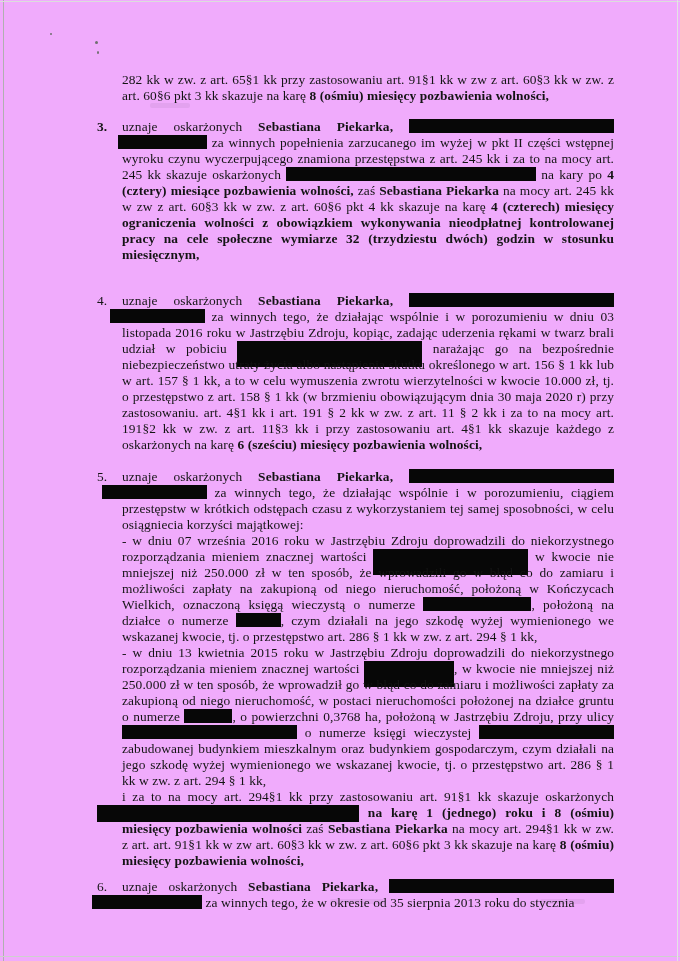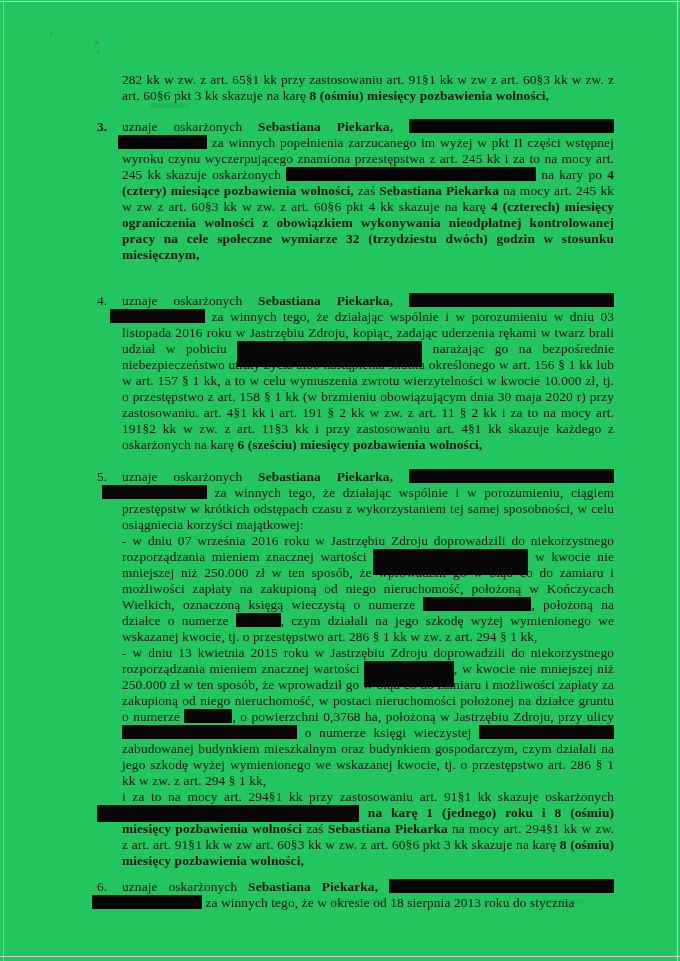--- a/index.html
+++ b/index.html
@@ -1,19 +1,19 @@
 <!DOCTYPE html>
 <html><head>
 <meta charset="utf-8">
 <style>
   html,body{margin:0;padding:0;background:#ffffff;}
   .page{
     position:relative;
     width:680px;height:961px;
-    background:#22c55e;
+    background:#f0abfc;
     overflow:hidden;
     font-family:"Liberation Serif","DejaVu Serif",serif;
     color:#141414;
   }
   .edge{position:absolute;background:#c2c2c2;}
   .edge-left{left:3px;top:0;width:1px;height:961px;background:#b0b0b0;}
   .edge-top{left:0;top:1px;width:680px;height:1px;background:#dcdcdc;}
   .edge-bottom{left:0;top:956px;width:680px;height:1px;background:#cfcfcf;}
   .edge-right{left:677px;top:0;width:1px;height:961px;background:#e3e3e3;}
   .speck{position:absolute;background:#6f6f6f;border-radius:50%;}
@@ -66,16 +66,16 @@
       </div>
       <div class="item" style="margin-bottom: 10px;">
         <span class="num">5.</span>
         <div class="blk"><span class="seg">uznaje oskarżonych </span><span class="b">Sebastiana Piekarka, </span><span class="red" style="width: 205px;"></span><span class="seg"> </span><span class="red" style="width: 105px; margin-left: -20px;"></span><span class="seg"> za winnych tego, że działając wspólnie i w porozumieniu, ciągiem przestępstw w krótkich odstępach czasu z wykorzystaniem tej samej sposobności, w celu osiągniecia korzyści majątkowej:</span></div>
         <div class="blk"><span class="seg">- w dniu 07 września 2016 roku w Jastrzębiu Zdroju doprowadzili do niekorzystnego rozporządzania mieniem znacznej wartości </span><span class="red tall" style="width: 155px;"></span><span class="seg"> w kwocie nie mniejszej niż 250.000 zł w ten sposób, że wprowadzili go w błąd co do zamiaru i możliwości zapłaty na zakupioną od niego nieruchomość, położoną w Kończycach Wielkich, oznaczoną księgą wieczystą o numerze </span><span class="red" style="width: 108px;"></span><span class="seg">, położoną na działce o numerze </span><span class="red" style="width: 45px;"></span><span class="seg">, czym działali na jego szkodę wyżej wymienionego we wskazanej kwocie, tj. o przestępstwo art. 286 § 1 kk w zw. z art. 294 § 1 kk,</span></div>
         <div class="blk"><span class="seg">- w dniu 13 kwietnia 2015 roku w Jastrzębiu Zdroju doprowadzili do niekorzystnego rozporządzania mieniem znacznej wartości </span><span class="red tall" style="width: 90px;"></span><span class="seg">, w kwocie nie mniejszej niż 250.000 zł w ten sposób, że wprowadził go w błąd co do zamiaru i możliwości zapłaty za zakupioną od niego nieruchomość, w postaci nieruchomości położonej na działce gruntu o numerze </span><span class="red" style="width: 48px;"></span><span class="seg">, o powierzchni 0,3768 ha, położoną w Jastrzębiu Zdroju, przy ulicy </span><span class="red" style="width: 175px;"></span><span class="seg"> o numerze księgi wieczystej </span><span class="red" style="width: 135px;"></span><span class="seg"> zabudowanej budynkiem mieszkalnym oraz budynkiem gospodarczym, czym działali na jego szkodę wyżej wymienionego we wskazanej kwocie, tj. o przestępstwo art. 286 § 1 kk w zw. z art. 294 § 1 kk,</span></div>
         <div class="blk"><span class="seg">i za to na mocy art. 294§1 kk przy zastosowaniu art. 91§1 kk skazuje oskarżonych </span><span class="red thick" style="width: 262px; margin-left: -25px;"></span><span class="seg"> </span><span class="b">na karę 1 (jednego) roku i 8 (ośmiu) miesięcy pozbawienia wolności</span><span class="seg"> zaś </span><span class="b">Sebastiana Piekarka</span><span class="seg"> na mocy art. 294§1 kk w zw. z art. art. 91§1 kk w zw art. 60§3 kk w zw. z art. 60§6 pkt 3 kk skazuje na karę </span><span class="b">8 (ośmiu) miesięcy pozbawienia wolności,</span></div>
       </div>
       <div class="item">
         <span class="num">6.</span>
-        <div class="blk"><span class="seg">uznaje oskarżonych </span><span class="b">Sebastiana Piekarka, </span><span class="red" style="width: 225px;"></span><span class="seg"> </span><span class="red" style="width: 110px; margin-left: -30px;"></span><span class="seg"> za winnych tego, że w okresie od 18 sierpnia 2013 roku do stycznia</span></div>
+        <div class="blk"><span class="seg">uznaje oskarżonych </span><span class="b">Sebastiana Piekarka, </span><span class="red" style="width: 225px;"></span><span class="seg"> </span><span class="red" style="width: 110px; margin-left: -30px;"></span><span class="seg"> za winnych tego, że w okresie od 35 sierpnia 2013 roku do stycznia</span></div>
       </div>
     </div>
 </div>
 
 </body></html>

